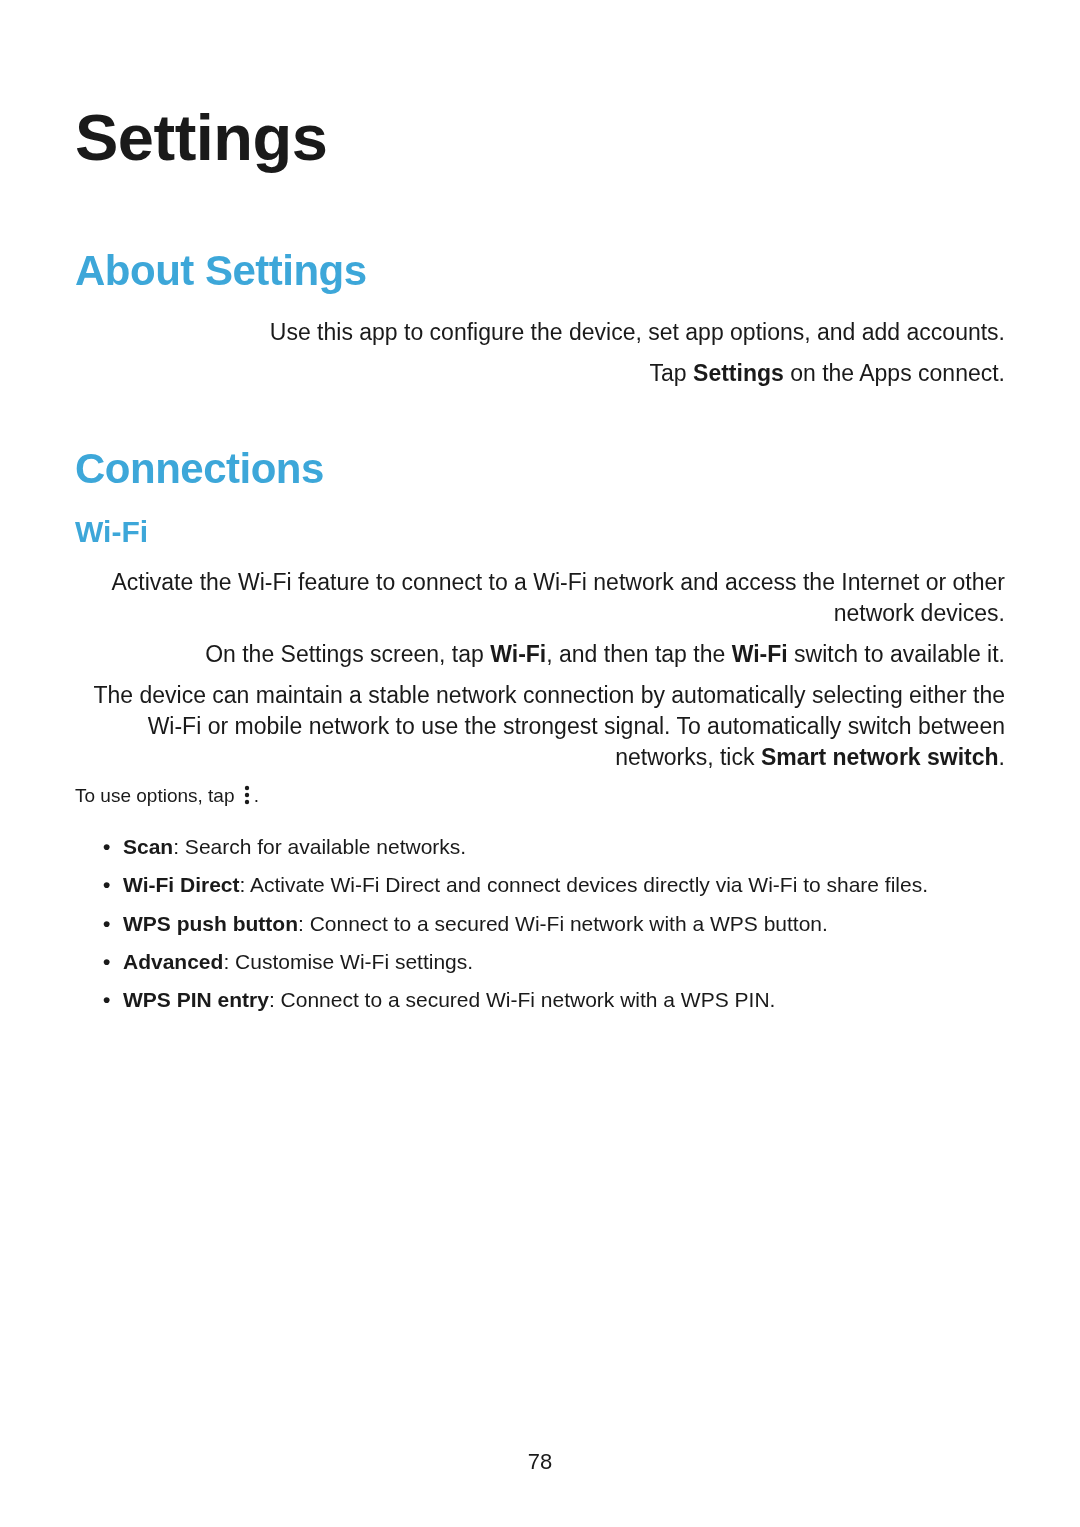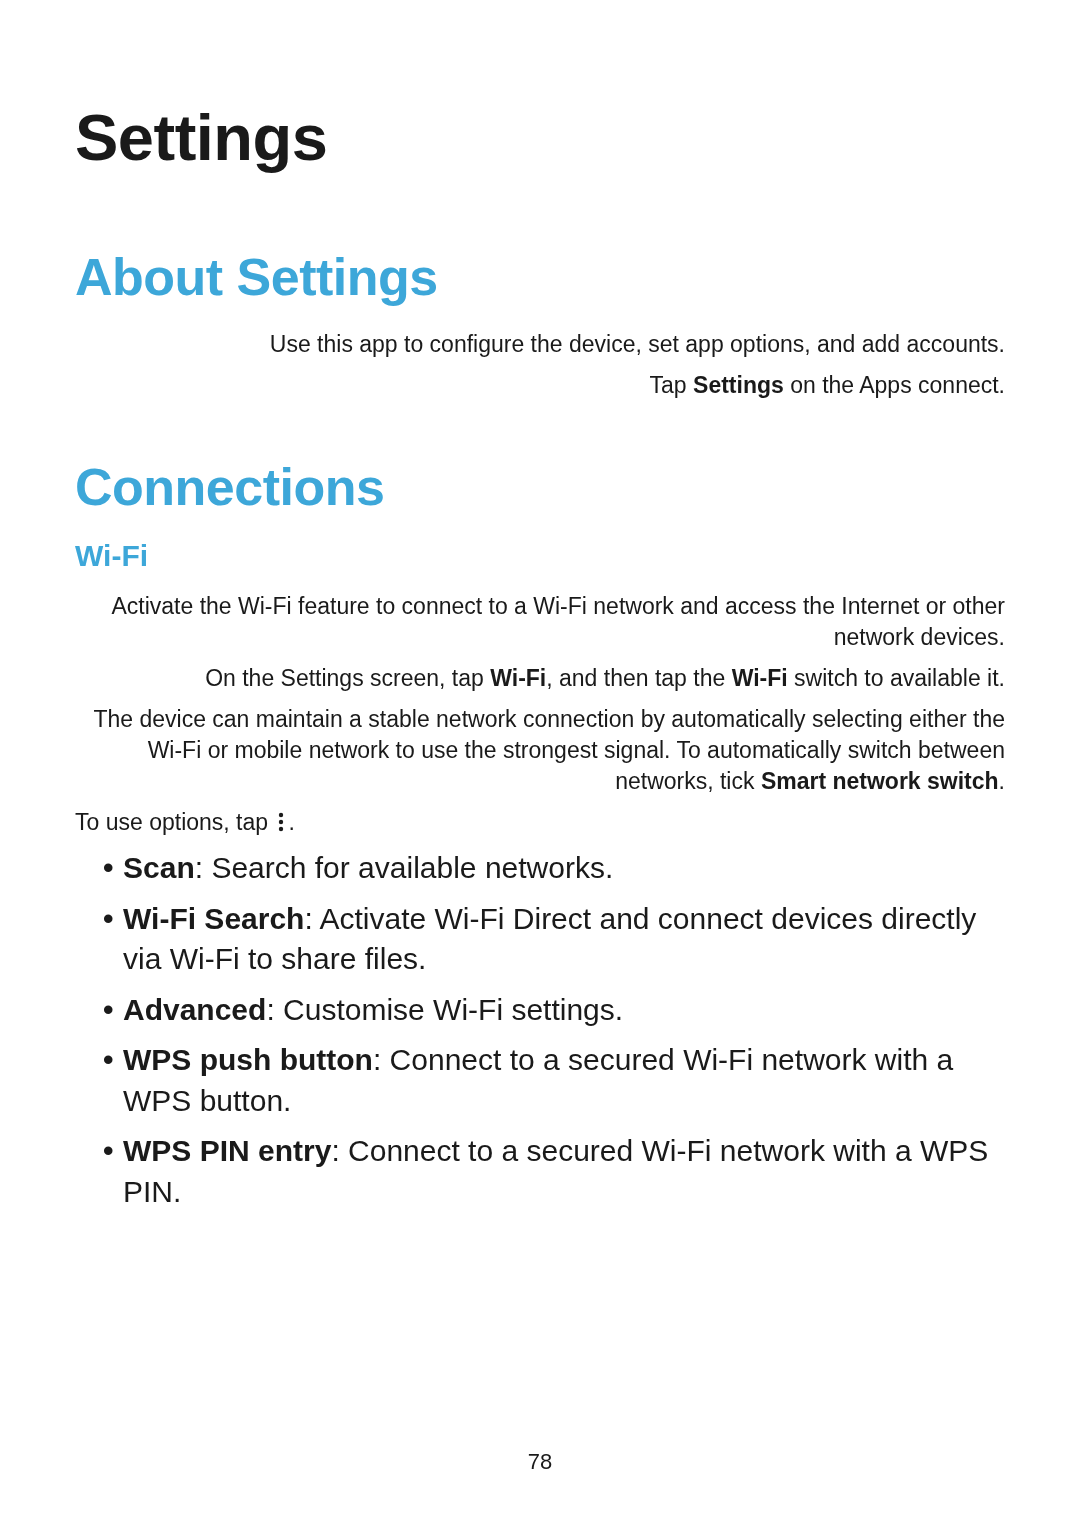--- a/index.html
+++ b/index.html
@@ -18,21 +18,21 @@
     .page {
       padding: 100px 75px 0 75px;
     }
     .chapter-title {
       font-size: 65px;
       font-weight: 700;
       margin-bottom: 72px;
       letter-spacing: -0.5px;
     }
     .section-heading {
-      font-size: 52px;
+      font-size: 42px;
       font-weight: 700;
       color: #3da7d9;
       margin-bottom: 22px;
       letter-spacing: -0.5px;
     }
     .section-block {
       margin-bottom: 56px;
     }
     .body-para {
       font-size: 23px;
@@ -50,21 +50,21 @@
     }
     .bold {
       font-weight: 700;
     }
     ul.options-list {
       list-style: none;
       padding-left: 28px;
       margin-top: 4px;
     }
     ul.options-list li {
-      font-size: 30px;
+      font-size: 21px;
       line-height: 1.35;
       margin-bottom: 10px;
       position: relative;
       padding-left: 20px;
     }
     ul.options-list li::before {
       content: "•";
       position: absolute;
       left: 0;
       top: 0;
@@ -85,23 +85,23 @@
     .page-number {
       position: absolute;
       bottom: 52px;
       left: 0;
       right: 0;
       text-align: center;
       font-size: 22px;
       color: #1a1a1a;
     }
     .inline-row {
-      font-size: 23px;
+      font-size: 19px;
       line-height: 1.35;
-      margin-bottom: 10px;
+      margin-bottom: 24px;
     }
   </style>
 </head>
 <body>
 
 <div class="page">
 
   <h1 class="chapter-title">Settings</h1>
 
   <div class="section-block">
@@ -133,27 +133,27 @@
             <circle cx="5" cy="10" r="2.2" fill="#1a1a1a"></circle>
             <circle cx="5" cy="17" r="2.2" fill="#1a1a1a"></circle>
           </svg></span><span>.</span>
     </p>
 
     <ul class="options-list">
       <li>
         <span class="bold">Scan</span><span>: Search for available networks.</span>
       </li>
       <li>
-        <span class="bold">Wi-Fi Search</span><span>: Activate Wi-Fi Direct and connect devices directly via Wi-Fi to share files.</span>
+        <span class="bold">Wi-Fi Direct</span><span>: Activate Wi-Fi Direct and connect devices directly via Wi-Fi to share files.</span>
+      </li>
+      <li>
+        <span class="bold">WPS push button</span><span>: Connect to a secured Wi-Fi network with a WPS button.</span>
       </li>
       <li>
         <span class="bold">Advanced</span><span>: Customise Wi-Fi settings.</span>
-      </li>
-      <li>
-        <span class="bold">WPS push button</span><span>: Connect to a secured Wi-Fi network with a WPS button.</span>
       </li>
       <li>
         <span class="bold">WPS PIN entry</span><span>: Connect to a secured Wi-Fi network with a WPS PIN.</span>
       </li>
     </ul>
 
   </div>
 
 </div>
 

